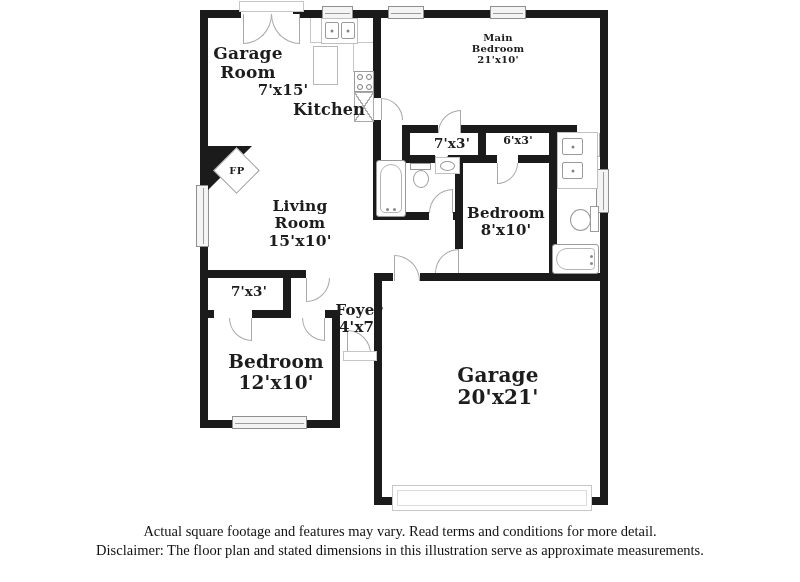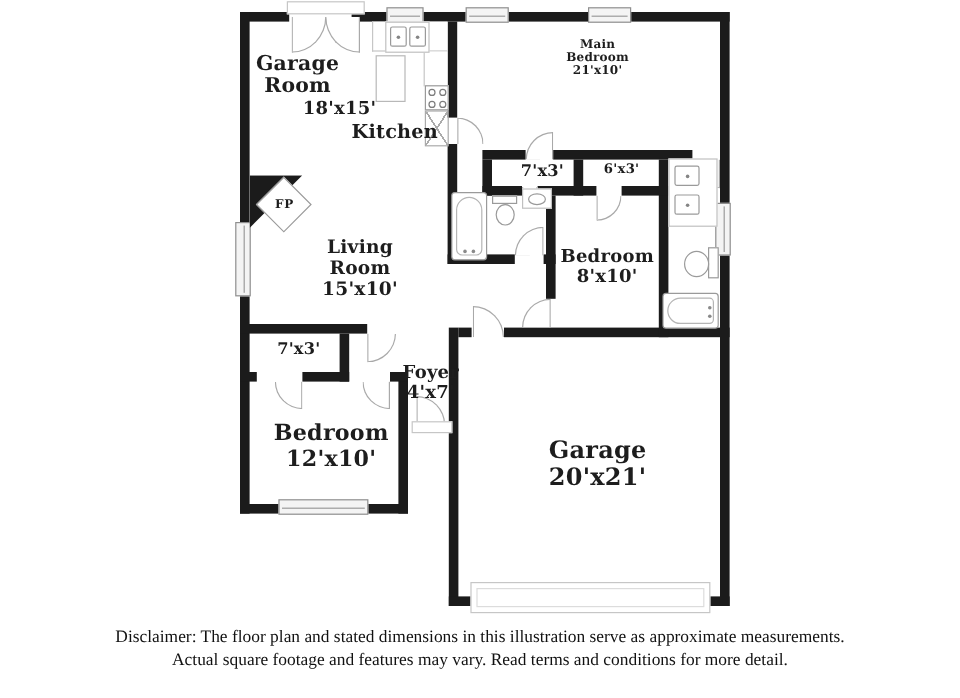--- a/index.html
+++ b/index.html
@@ -140,21 +140,21 @@
   <i class="oval" style="left:570px;top:209px;width:21px;height:22px"></i>
   <div class="fix" style="left:552px;top:244px;width:47px;height:30px;border-radius:3px">
     <i class="tubliner-h"></i>
     <i class="fdot" style="right:5px;top:10px;box-shadow:0 7px 0 #8a8a8a"></i>
   </div>
 
   <div class="label" style="left:248px;top:44px;font-size:17px">
     <div>Garage</div>
     <div>Room</div>
   </div>
-  <div class="label" style="left:283px;top:82px;font-size:15px">18'x15'</div>
+  <div class="label" style="left:283px;top:82px;font-size:15px">7'x15'</div>
   <div class="label" style="left:329px;top:101px;font-size:16px">Kitchen</div>
 
   <div class="label" style="left:498px;top:32px;font-size:10px">
     <div>Main</div>
     <div>Bedroom</div>
     <div>21'x10'</div>
   </div>
 
   <div class="label" style="left:300px;top:197px;font-size:15.5px">
     <div>Living</div>
@@ -183,17 +183,17 @@
   </div>
 
   <div class="label" style="left:498px;top:364px;font-size:20px">
     <div>Garage</div>
     <div>20'x21'</div>
   </div>
 
   <div class="label" style="left:237px;top:165px;font-size:10px;letter-spacing:.5px">FP</div>
 
   <div class="disc" style="top:522px">
+    <div>Actual square footage and features may vary. Read terms and conditions for more detail.</div>
     <div>Disclaimer: The floor plan and stated dimensions in this illustration serve as approximate measurements.</div>
-    <div>Actual square footage and features may vary. Read terms and conditions for more detail.</div>
   </div>
 
 </div>
 
 </body></html>

